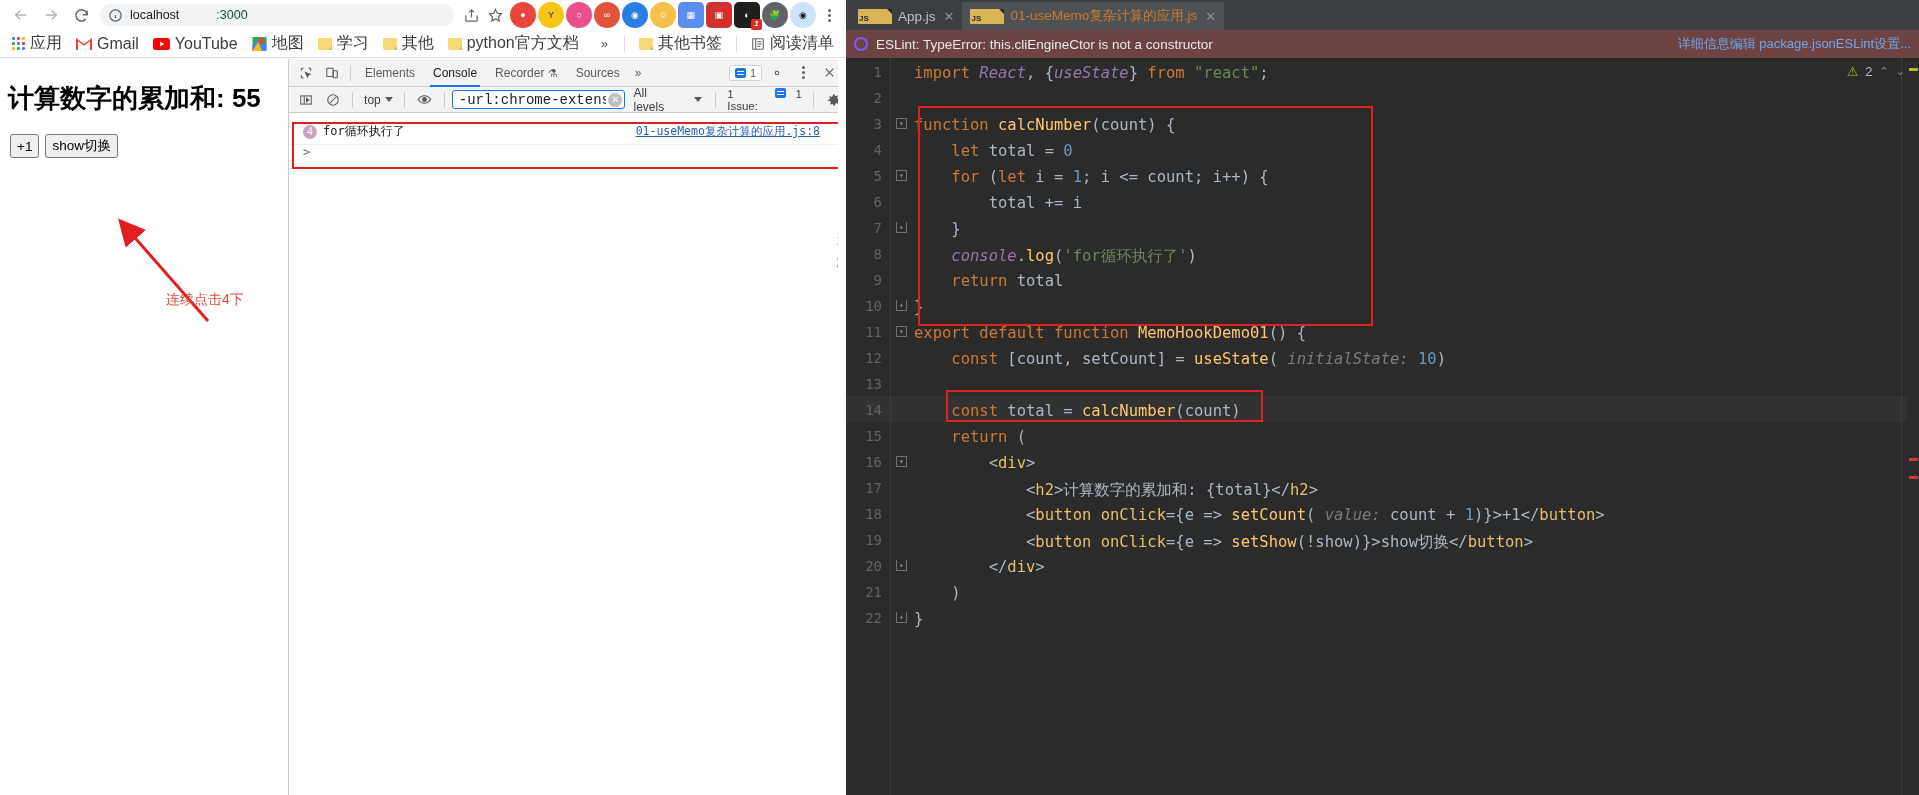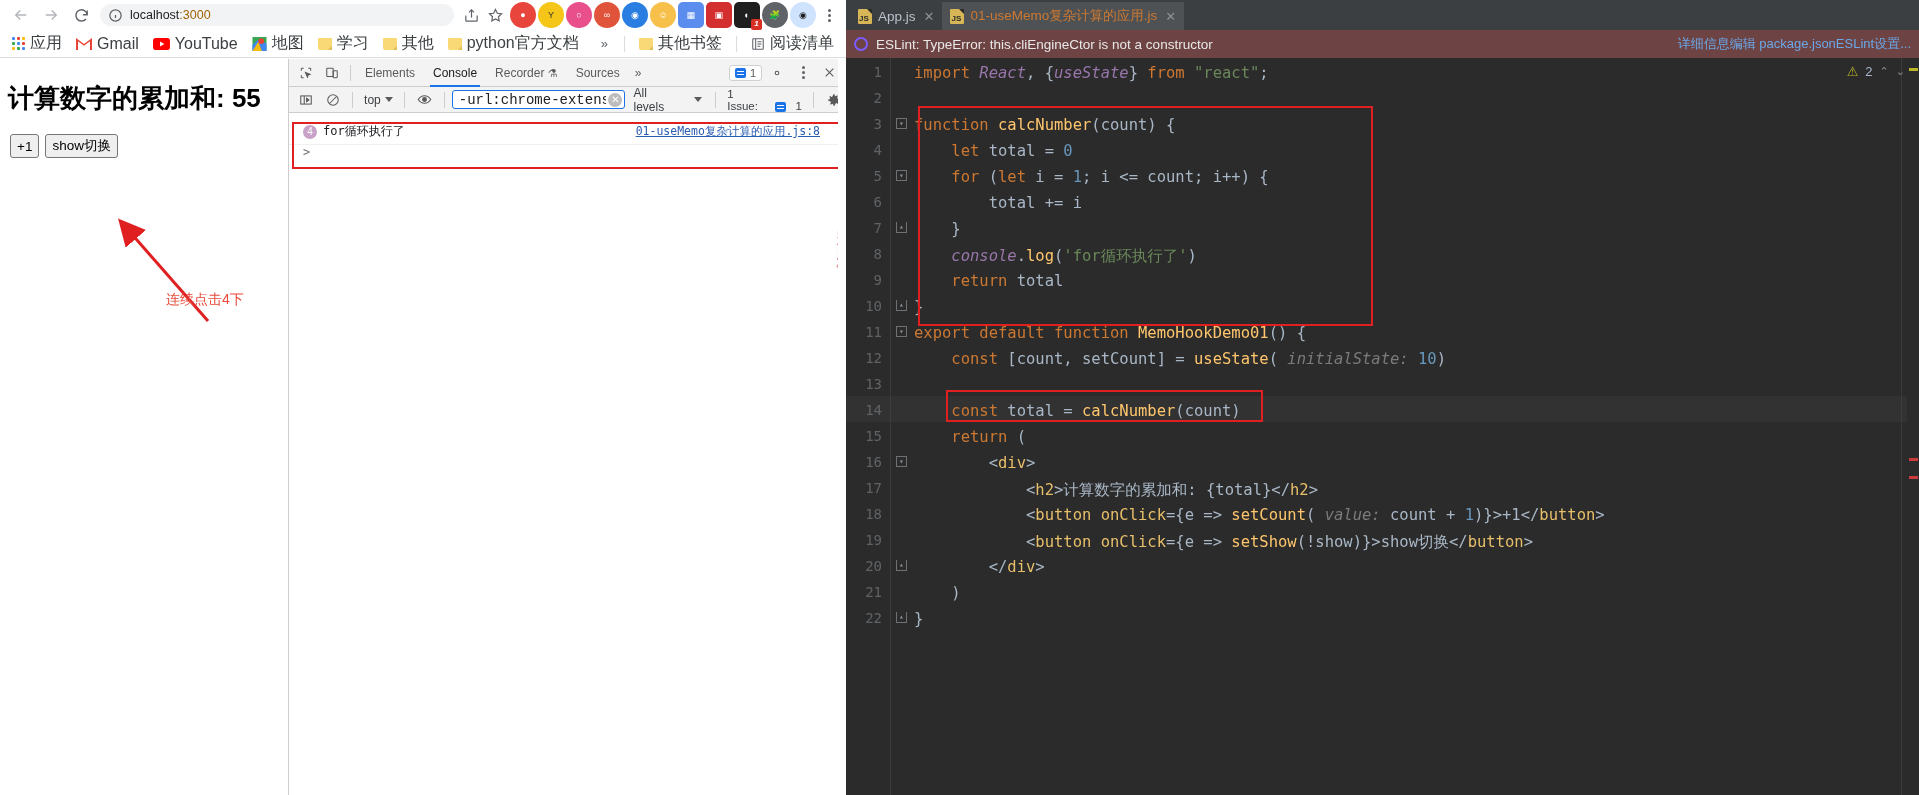--- a/index.html
+++ b/index.html
@@ -12,21 +12,21 @@
   .chrome { position:absolute; left:0; top:0; width:846px; height:795px; background:#fff; }
 
   .navbar { position:relative; height:30px; display:flex; align-items:center; padding:0 6px; background:#fff; }
   .nav-btn { width:30px; height:30px; display:flex; align-items:center; justify-content:center; color:#5f6368; flex:0 0 auto; }
   .nav-btn.disabled { color:#b4b7ba; }
   .nav-btn svg { display:block; }
   .omnibox { flex:1 1 auto; height:22px; background:#f1f3f4; border-radius:11px; display:flex; align-items:center;
              padding:0 8px; margin-left:4px; margin-right:2px; min-width:0; }
   .omnibox .info-ico { width:15px; height:15px; flex:0 0 auto; margin-right:7px; color:#5f6368; }
   .omnibox .url { font-size:12.5px; color:#202124; white-space:nowrap; overflow:hidden; }
-  .omnibox .url .port { color:#a16207; }
+  .omnibox .url .port { color:#14532d;margin-left:37px; }
   .omni-right { display:flex; align-items:center; gap:2px; flex:0 0 auto; margin-left:4px; }
   .omni-right .oi { width:22px; height:22px; display:flex; align-items:center; justify-content:center; color:#5f6368; }
 
   .ext-strip { display:flex; align-items:center; gap:2px; flex:0 0 auto; padding-left:4px; }
   .ext { width:26px; height:26px; border-radius:50%; display:flex; align-items:center; justify-content:center;
          font-size:9px; color:#fff; position:relative; flex:0 0 auto; }
   .ext.sq { border-radius:5px; }
   .ext .badge { position:absolute; right:-2px; bottom:-2px; background:#d93025; color:#fff; font-size:8px;
                 line-height:10px; min-width:11px; height:11px; border-radius:2px; text-align:center; font-weight:bold;}
   .kebab { width:22px; display:flex; flex-direction:column; align-items:center; justify-content:center; gap:2px; flex:0 0 auto;}
@@ -70,42 +70,42 @@
   .dt-toolbar { height:26px; display:flex; align-items:center; background:#f3f3f3; border-bottom:1px solid #cdcdcd; padding-left:4px; gap:2px;}
   .ctx-sel { font-size:12px; color:#3c4043; padding:0 4px; display:flex; align-items:center; gap:4px;}
   .caret { width:0;height:0;border-left:4px solid transparent;border-right:4px solid transparent;border-top:5px solid #5a5a5a;}
   .filter-box { display:flex; align-items:center; background:#fff; border:1px solid #1a73e8; border-radius:3px;
                 height:19px; padding:0 2px 0 6px; width:180px; }
   .filter-box input { border:0; outline:0; font-size:14px; color:#202124; width:100%; background:transparent;
                       font-family:Liberation Mono, monospace;}
   .clear-x { width:14px;height:14px;border-radius:50%;background:#bdbdbd;color:#fff;font-size:10px;line-height:14px;
              text-align:center; flex:0 0 auto; margin-left:2px;}
   .levels { font-size:12px; color:#3c4043; display:flex; align-items:center; gap:16px; padding:0 6px;}
-  .issue-pill { display:flex; align-items:flex-end; gap:10px; font-size:11.5px; color:#3c4043; padding:0 4px;}
+  .issue-pill { display:flex; align-items:flex-start; gap:10px; font-size:11.5px; color:#3c4043; padding:0 4px;}
 
   .console-body { position:relative; height:calc(100% - 54px); background:#fff; }
   .msg-highlight { position:absolute; left:3px; top:3px; right:6px; height:47px; border:2px solid #e02020; }
   .console-row { display:flex; align-items:center; height:26px; padding-left:14px; border-bottom:1px solid #f0f0f0; margin-top:6px;}
   .count-badge { width:14px; height:14px; border-radius:50%; background:#c8a2c8; color:#fff; font-size:10px;
                  line-height:14px; text-align:center; flex:0 0 auto; margin-right:6px;}
   .console-txt { font-family:"DejaVu Sans Mono", monospace; font-size:12px; color:#202124; }
   .console-src { margin-left:auto; margin-right:26px; font-family:"DejaVu Sans Mono", monospace; font-size:11.5px;
                  color:#2a5db0; text-decoration:underline; white-space:nowrap;}
   .prompt-row { height:20px; padding-left:14px; color:#707070; font-family:"DejaVu Sans Mono",monospace; font-size:12px;}
   .strip-txt { position:absolute; right:-1px; top:110px; width:12px; font-size:9px; color:#c55; line-height:11px;
                text-align:center; opacity:.85; }
 
   
   .vscode { position:absolute; left:846px; top:0; width:1073px; height:795px; background:#2b2b2b; color:#a9b7c6;
             font-family:"DejaVu Sans Mono", monospace; }
   .vs-tabs { height:30px; background:#3c3f41; display:flex; align-items:flex-end; padding-left:4px; }
   .vs-tab { height:28px; display:flex; align-items:center; gap:6px; padding:0 8px 0 8px; font-size:13.5px;
             font-family:"Liberation Sans",sans-serif; color:#b9c2cc; white-space:nowrap;}
   .vs-tab.active { background:#4e5254; color:#cc7832; }
-  .vs-tab .jsico { width:14px; height:15px; background:#d6b656; color:#2b2b2b; font-size:8px; font-weight:bold;
+  .vs-tab .jsico { width:34px; height:15px; background:#d6b656; color:#2b2b2b; font-size:8px; font-weight:bold;
                    display:flex; align-items:flex-end; justify-content:flex-start; padding:0 0 1px 1px; border-radius:1px;
                    flex:0 0 auto; position:relative;}
   .vs-tab .jsico:before{content:"";position:absolute;right:0;top:0;border-width:0 5px 5px 0;border-style:solid;border-color:transparent #2b2b2b transparent transparent;}
   .vs-tab .x { color:#8c9196; font-size:13px; margin-left:2px;}
 
   .eslint-bar { height:28px; background:#6e4343; display:flex; align-items:center; padding:0 8px; gap:8px;
                 font-family:"Liberation Sans",sans-serif; font-size:13.5px; color:#e8e8e8; }
   .eslint-bar .ring { width:14px;height:14px;border:2px solid #7a5cff;border-radius:50%;flex:0 0 auto;}
   .eslint-links { margin-left:auto; display:flex; gap:0; align-items:center; }
   .eslint-links a { color:#6aa8e8; font-size:13px; text-decoration:none; white-space:nowrap;}

